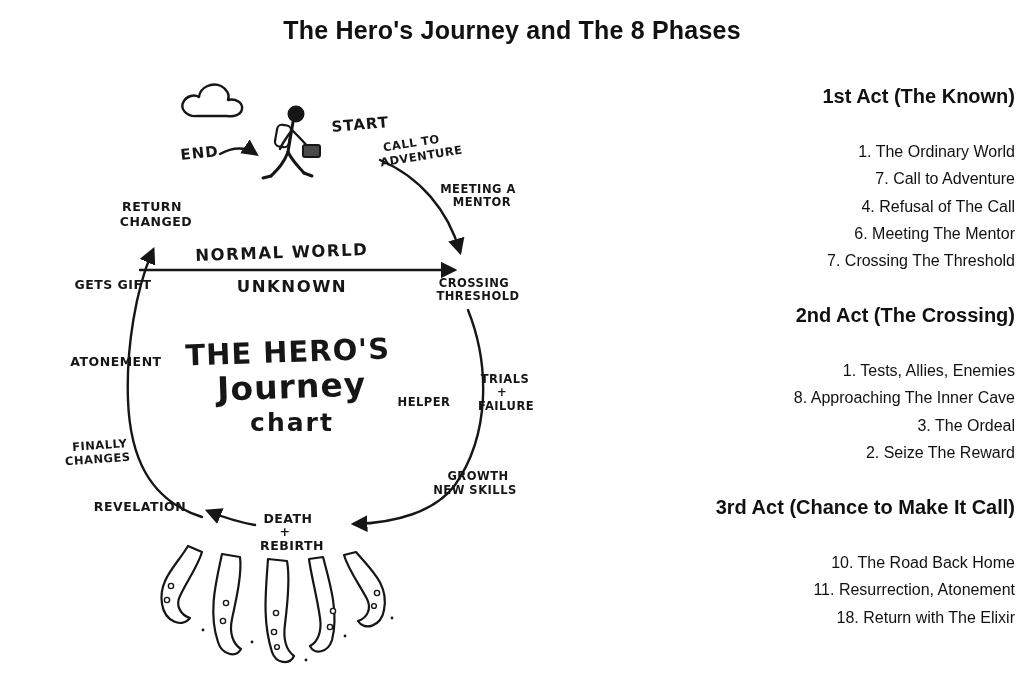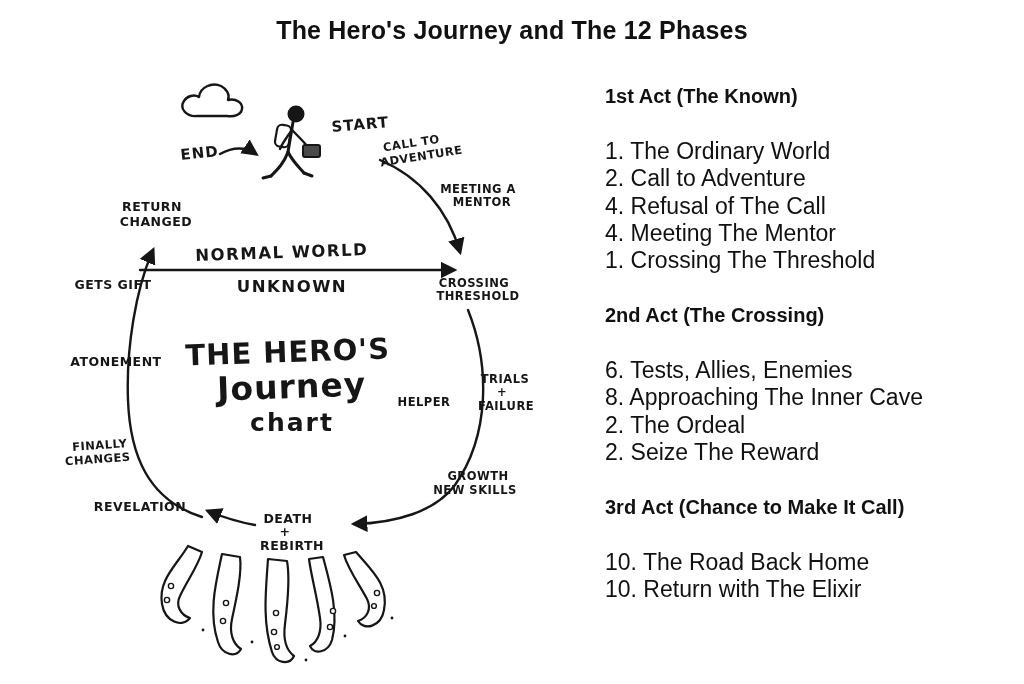--- a/index.html
+++ b/index.html
@@ -26,34 +26,34 @@
   .c3  { font-size:25px; font-weight:800; letter-spacing:2px; }
 
   .stroke { stroke:#161616; stroke-width:2.4; fill:none; stroke-linecap:round; }
   .thick  { stroke-width:3; }
   .tentacle { fill:#ffffff; stroke:#161616; stroke-width:2.2; stroke-linejoin:round; }
   .sucker { fill:#ffffff; stroke:#161616; stroke-width:1.4; }
   .dot { fill:#161616; }
   .cloud { fill:#ffffff; stroke:#161616; stroke-width:2.4; stroke-linejoin:round; }
 
   
-  .panel { position:absolute; left:605px; top:83px; width:410px; }
+  .panel { position:absolute; left:605px; top:83px; width:410px;text-align:right; }
   .panel h2 {
     font-size:20px; font-weight:700; line-height:27.4px; margin:0 0 27.4px 0; color:#111;
   }
   .panel ul { list-style:none; margin:0 0 27.4px 0; padding:0; }
-  .panel li { font-size:23px; font-weight:400; line-height:27.4px; color:#111; }
+  .panel li { font-size:16px; font-weight:400; line-height:27.4px; color:#111; }
   .panel section:last-child ul { margin-bottom:12px; }
 </style>
 </head>
 <body>
 
 <div class="page">
 
-  <h1 class="title">The Hero's Journey and The 12 Phases</h1>
+  <h1 class="title">The Hero's Journey and The 8 Phases</h1>
 
   <svg class="diagram" width="545" height="610" viewBox="0 0 545 610" xmlns="http://www.w3.org/2000/svg">
 
     <defs>
       <marker id="arrow" viewBox="0 0 10 10" refX="8" refY="5" markerWidth="7" markerHeight="7" orient="auto-start-reverse">
         <path d="M0 0 L10 5 L0 10 z" fill="#161616"></path>
       </marker>
     </defs>
 
     <path class="cloud" d="M157 46 C146 47 139 38 144 31 C147 26 154 24 159 27 C160 17 172 12 181 16 C187 19 190 25 188 30 C196 28 203 33 202 39 C201 45 194 47 187 46 Z"></path>
@@ -148,39 +148,40 @@
       <circle class="dot" cx="352" cy="548" r="1.4"></circle>
     </g>
   </svg>
 
   <div class="panel">
 
     <section>
       <h2>1st Act (The Known)</h2>
       <ul>
         <li>1. The Ordinary World</li>
-        <li>2. Call to Adventure</li>
+        <li>7. Call to Adventure</li>
         <li>4. Refusal of The Call</li>
-        <li>4. Meeting The Mentor</li>
-        <li>1. Crossing The Threshold</li>
+        <li>6. Meeting The Mentor</li>
+        <li>7. Crossing The Threshold</li>
       </ul>
     </section>
 
     <section>
       <h2>2nd Act (The Crossing)</h2>
       <ul>
-        <li>6. Tests, Allies, Enemies</li>
+        <li>1. Tests, Allies, Enemies</li>
         <li>8. Approaching The Inner Cave</li>
-        <li>2. The Ordeal</li>
+        <li>3. The Ordeal</li>
         <li>2. Seize The Reward</li>
       </ul>
     </section>
 
     <section>
       <h2>3rd Act (Chance to Make It Call)</h2>
       <ul>
         <li>10. The Road Back Home</li>
-        <li>10. Return with The Elixir</li>
+        <li>11. Resurrection, Atonement</li>
+        <li>18. Return with The Elixir</li>
       </ul>
     </section>
 
   </div>
 </div>
 
 </body></html>

